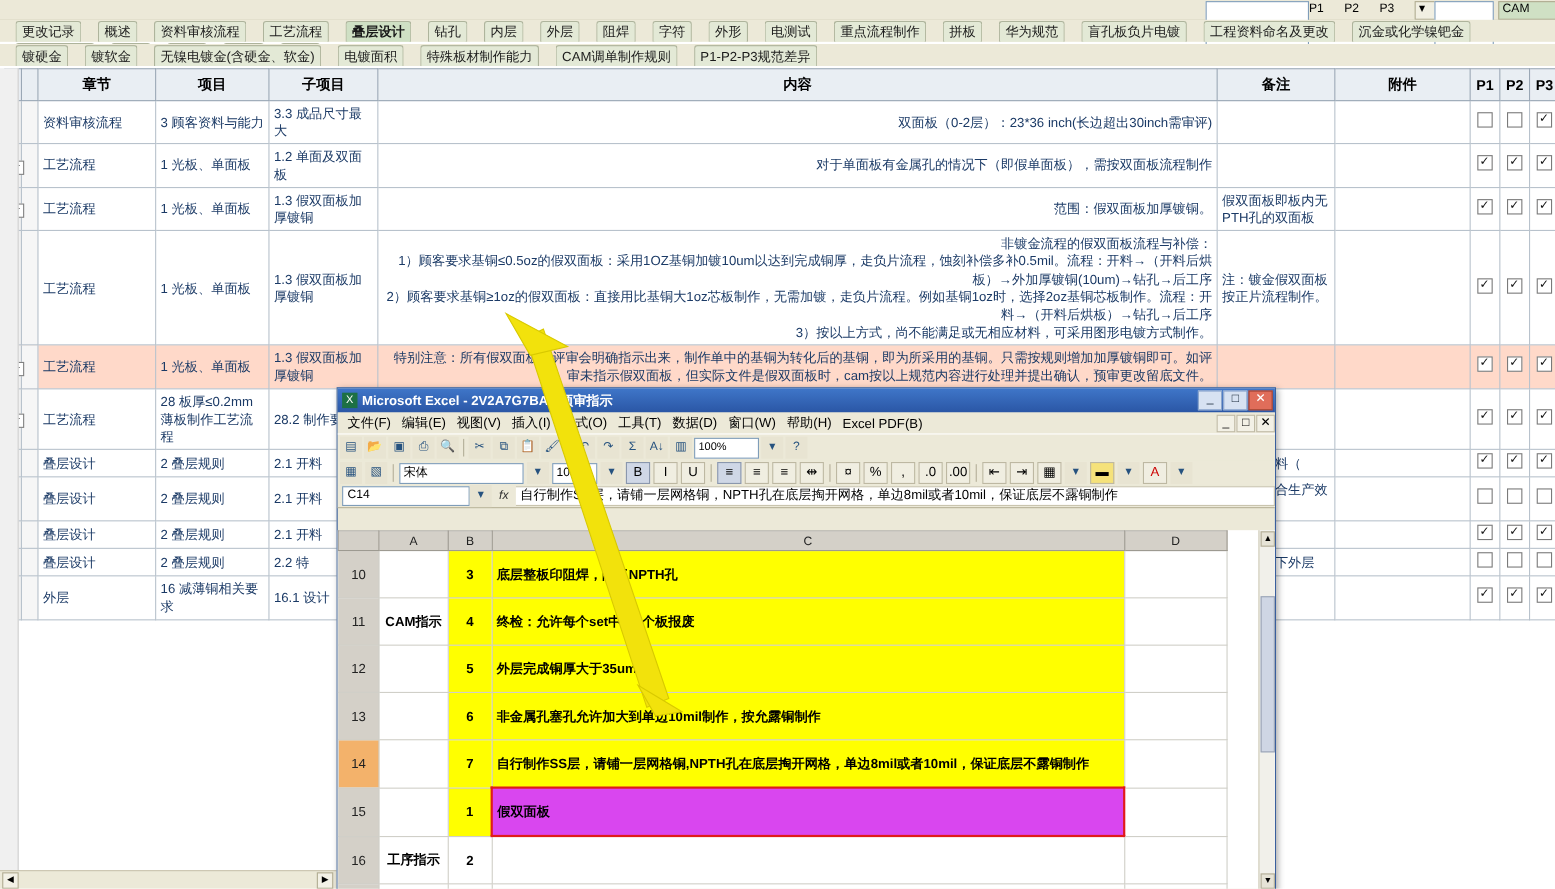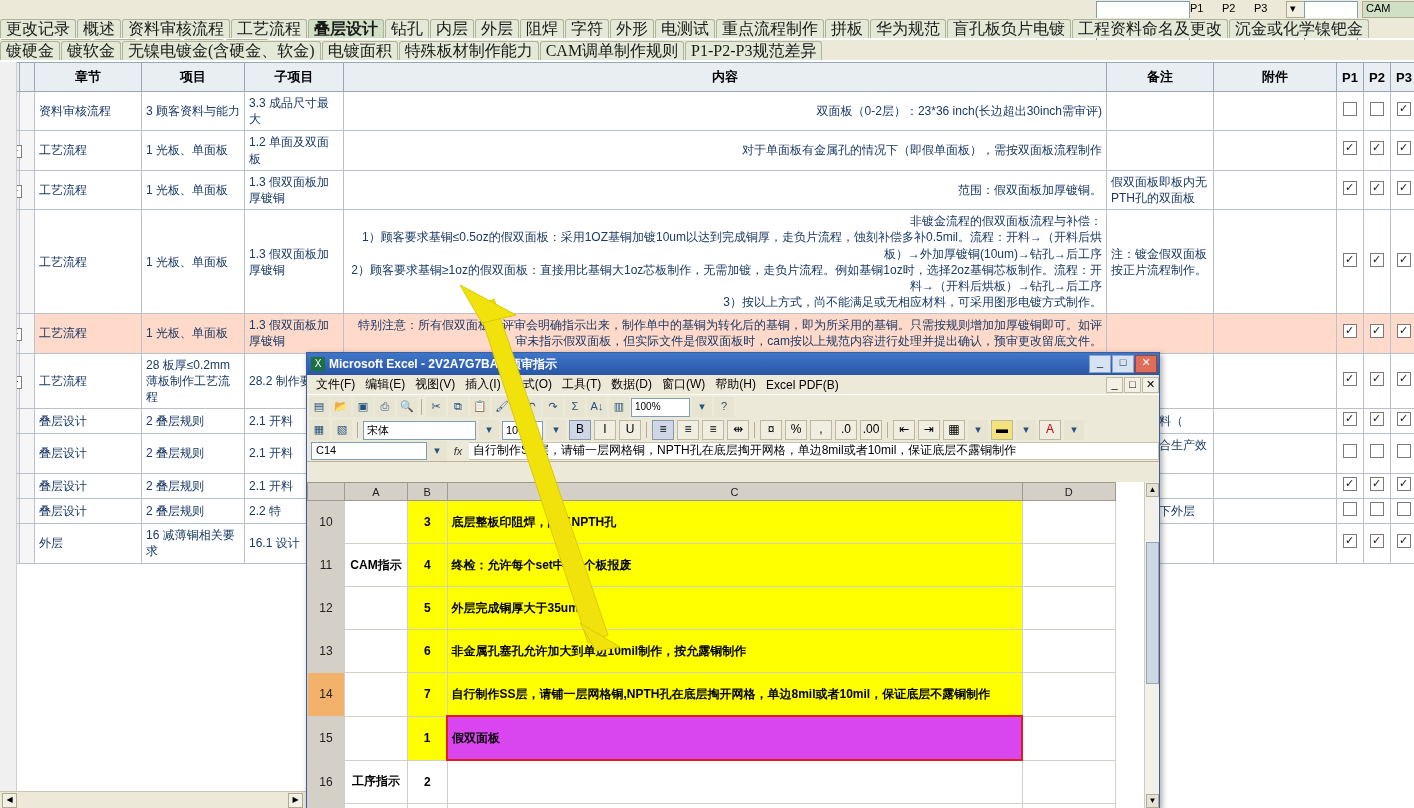--- a/index.html
+++ b/index.html
@@ -9,23 +9,23 @@
     font-size:12px;background:#ffffff;color:#000;
   }
   
   #topstrip{position:absolute;left:0;top:0;width:1414px;height:18px;background:#ece9d8;border-bottom:1px solid #b9b39a;}
   #topstrip .combo{position:absolute;top:1px;height:15px;background:#fff;border:1px solid #7f9db9;font-size:11px;line-height:15px;padding:16px 2px;}
   #topstrip .btn{position:absolute;top:1px;height:15px;border:1px solid #b0ab90;background:#f1efe2;font-size:11px;line-height:13px;padding:0 3px;}
   #topstrip .lbl{position:absolute;top:2px;font-size:11px;}
 
   
   .tabbar{position:absolute;left:0;width:1414px;height:20px;background:#ece9d8;}
-  .tab{position:relative;display:inline-block;height:18px;line-height:18px;margin:1px 1px 0 0;padding:0 5px;
-       background:#e3e9d6;border:1px solid #aeb49c;border-bottom:none;font-size:16px;color:#1a1a1a;
-       border-radius:3px 3px 0 0;vertical-align:top;font-family:Liberation Serif, serif;}
+  .tab{position:relative;display:inline-block;height:18px;line-height:18px;margin:1px 1px 0 14px;padding:0 5px;
+       background:#e3e9d6;border:1px solid #aeb49c;border-bottom:none;font-size:12px;color:#1a1a1a;
+       border-radius:3px 3px 0 0;vertical-align:top;}
   .tab.sel{background:#cfe0c4;font-weight:bold;}
 
   
   #grid{position:absolute;left:4px;top:62px;width:1414px;height:746px;background:#fff;}
   table.main{border-collapse:collapse;width:1414px;table-layout:fixed;}
   table.main th{background:#e9eef3;border:1px solid #9aa7b5;font-size:13px;font-weight:bold;height:26px;}
   table.main td{border:1px solid #b8c2cc;font-size:12px;vertical-align:middle;padding:3px 4px;color:#1b3a66;line-height:1.35;}
   td.c-gut{width:16px;background:#f0f0f0;border-right:1px solid #c9c9c9;padding:0;text-align:center;color:#555;font-size:11px;}
   td.c-sel{width:20px;background:#f6f6f6;padding:0;}
   .colA{width:104px;}

